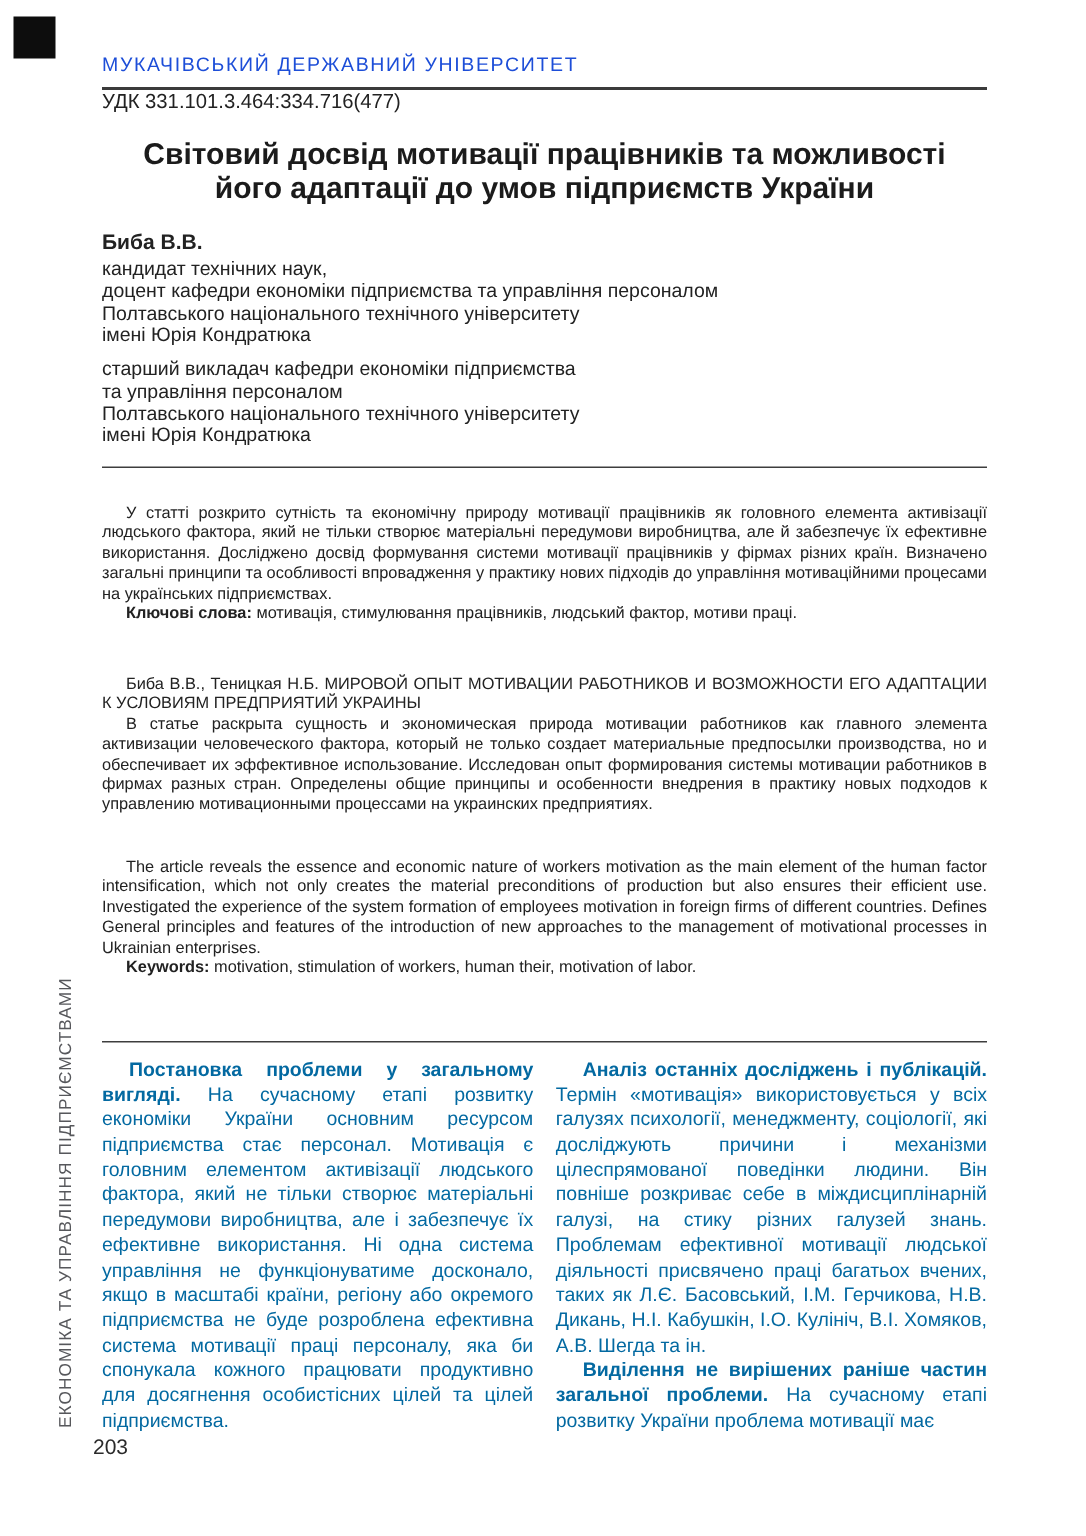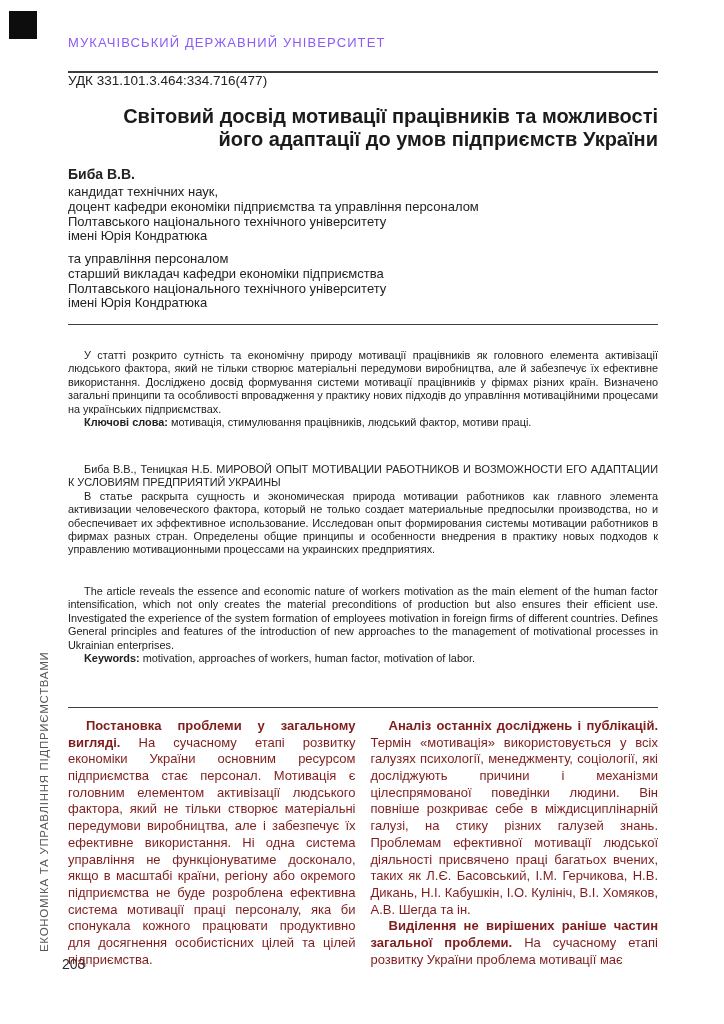--- a/index.html
+++ b/index.html
@@ -9,40 +9,40 @@
   }
   .corner-marker{position:absolute;left:9px;top:11px;width:28px;height:28px;background:#0d0d0d;}
   .side-label{
     position:absolute;left:38px;top:952px;width:320px;height:16px;
     transform:rotate(-90deg);transform-origin:0 0;
     font-size:11.5px;letter-spacing:0.7px;color:#56575b;white-space:nowrap;
   }
   .page-number{position:absolute;left:62px;top:956px;font-size:14px;color:#2a2a2a;}
   .content{position:absolute;left:68px;top:0;width:590px;}
   .journal-header{
-    margin-top:35px;padding-bottom:21px;border-bottom:2px solid #3b3b3b;
-    font-size:13px;letter-spacing:1.1px;color:#8b5cf6;
+    margin-top:35px;padding-bottom:8px;border-bottom:2px solid #3b3b3b;
+    font-size:13px;letter-spacing:1.1px;color:#1d4ed8;
   }
   .udk{font-size:13.5px;color:#222;}
-  .title{margin:17px 0 0;text-align:right;font-size:20px;line-height:1.16;font-weight:bold;color:#1b1b1b;}
+  .title{margin:17px 0 0;text-align:center;font-size:20px;line-height:1.16;font-weight:bold;color:#1b1b1b;}
   .authors{margin-top:15px;font-size:13px;line-height:1.13;color:#222;}
   .author + .author{margin-top:8px;}
   .author-name{font-weight:bold;font-size:14px;line-height:17px;margin-bottom:2px;}
   .rule{border-top:1.5px solid #3e3e3e;height:0;}
   .rule-top{margin-top:13px;}
   .rule-bottom{margin-top:4px;}
   .abstract{font-size:10.9px;line-height:1.23;margin-top:24px;color:#222;}
   .abstract p{margin:0;}
   .just{text-align:justify;}
   .indent{text-indent:16px;}
   .abstract-uk{min-height:90px;}
   .abstract-ru{min-height:98px;}
   .abstract-en{min-height:118px;}
   .columns{display:flex;gap:15px;margin-top:10px;}
-  .col{flex:1;min-width:0;font-size:13px;line-height:1.285;text-align:justify;color:#7f1d1d;}
+  .col{flex:1;min-width:0;font-size:13px;line-height:1.285;text-align:justify;color:#0369a1;}
   .col p{margin:0;text-indent:18px;}
   .lead{font-weight:bold;}
 </style>
 </head>
 <body>
 
 <div class="page">
 
   <div class="corner-marker"></div>
 
@@ -62,42 +62,42 @@
 
     <div class="authors">
       <div class="author">
         <div class="author-name">Биба В.В.</div>
         <div class="author-line">кандидат технічних наук,</div>
         <div class="author-line">доцент кафедри економіки підприємства та управління персоналом</div>
         <div class="author-line">Полтавського національного технічного університету</div>
         <div class="author-line">імені Юрія Кондратюка</div>
       </div>
       <div class="author">
+        <div class="author-line">старший викладач кафедри економіки підприємства</div>
         <div class="author-line">та управління персоналом</div>
-        <div class="author-line">старший викладач кафедри економіки підприємства</div>
         <div class="author-line">Полтавського національного технічного університету</div>
         <div class="author-line">імені Юрія Кондратюка</div>
       </div>
     </div>
 
     <div class="rule rule-top"></div>
 
     <div class="abstract abstract-uk">
       <p class="indent just">У статті розкрито сутність та економічну природу мотивації працівників як головного елемента активізації людського фактора, який не тільки створює матеріальні передумови виробництва, але й забезпечує їх ефективне використання. Досліджено досвід формування системи мотивації працівників у фірмах різних країн. Визначено загальні принципи та особливості впровадження у практику нових підходів до управління мотиваційними процесами на українських підприємствах.</p>
       <p class="indent"><b class="lead">Ключові слова:</b> <span>мотивація, стимулювання працівників, людський фактор, мотиви праці.</span></p>
     </div>
 
     <div class="abstract abstract-ru">
       <p class="indent just">Биба В.В., Теницкая Н.Б. МИРОВОЙ ОПЫТ МОТИВАЦИИ РАБОТНИКОВ И ВОЗМОЖНОСТИ ЕГО АДАПТАЦИИ К УСЛОВИЯМ ПРЕДПРИЯТИЙ УКРАИНЫ</p>
       <p class="indent just">В статье раскрыта сущность и экономическая природа мотивации работников как главного элемента активизации человеческого фактора, который не только создает материальные предпосылки производства, но и обеспечивает их эффективное использование. Исследован опыт формирования системы мотивации работников в фирмах разных стран. Определены общие принципы и особенности внедрения в практику новых подходов к управлению мотивационными процессами на украинских предприятиях.</p>
     </div>
 
     <div class="abstract abstract-en">
       <p class="indent just">The article reveals the essence and economic nature of workers motivation as the main element of the human factor intensification, which not only creates the material preconditions of production but also ensures their efficient use. Investigated the experience of the system formation of employees motivation in foreign firms of different countries. Defines General principles and features of the introduction of new approaches to the management of motivational processes in Ukrainian enterprises.</p>
-      <p class="indent"><b class="lead">Keywords:</b> <span>motivation, approaches of workers, human factor, motivation of labor.</span></p>
+      <p class="indent"><b class="lead">Keywords:</b> <span>motivation, stimulation of workers, human their, motivation of labor.</span></p>
     </div>
 
     <div class="rule rule-bottom"></div>
 
     <div class="columns">
       <div class="col">
         <p><b class="lead">Постановка проблеми у загальному вигляді.</b> <span>На сучасному етапі розвитку економіки України основним ресурсом підприємства стає персонал. Мотивація є головним елементом активізації людського фактора, який не тільки створює матеріальні передумови виробництва, але і забезпечує їх ефективне використання. Ні одна система управління не функціонуватиме досконало, якщо в масштабі країни, регіону або окремого підприємства не буде розроблена ефективна система мотивації праці персоналу, яка би спонукала кожного працювати продуктивно для досягнення особистісних цілей та цілей підприємства.</span></p>
       </div>
       <div class="col">
         <p><b class="lead">Аналіз останніх досліджень і публікацій.</b> <span>Термін «мотивація» використовується у всіх галузях психології, менеджменту, соціології, які досліджують причини і механізми цілеспрямованої поведінки людини. Він повніше розкриває себе в міждисциплінарній галузі, на стику різних галузей знань. Проблемам ефективної мотивації людської діяльності присвячено праці багатьох вчених, таких як Л.Є. Басовський, І.М. Герчикова, Н.В. Дикань, Н.І. Кабушкін, І.О. Кулініч, В.І. Хомяков, А.В. Шегда та ін.</span></p>

